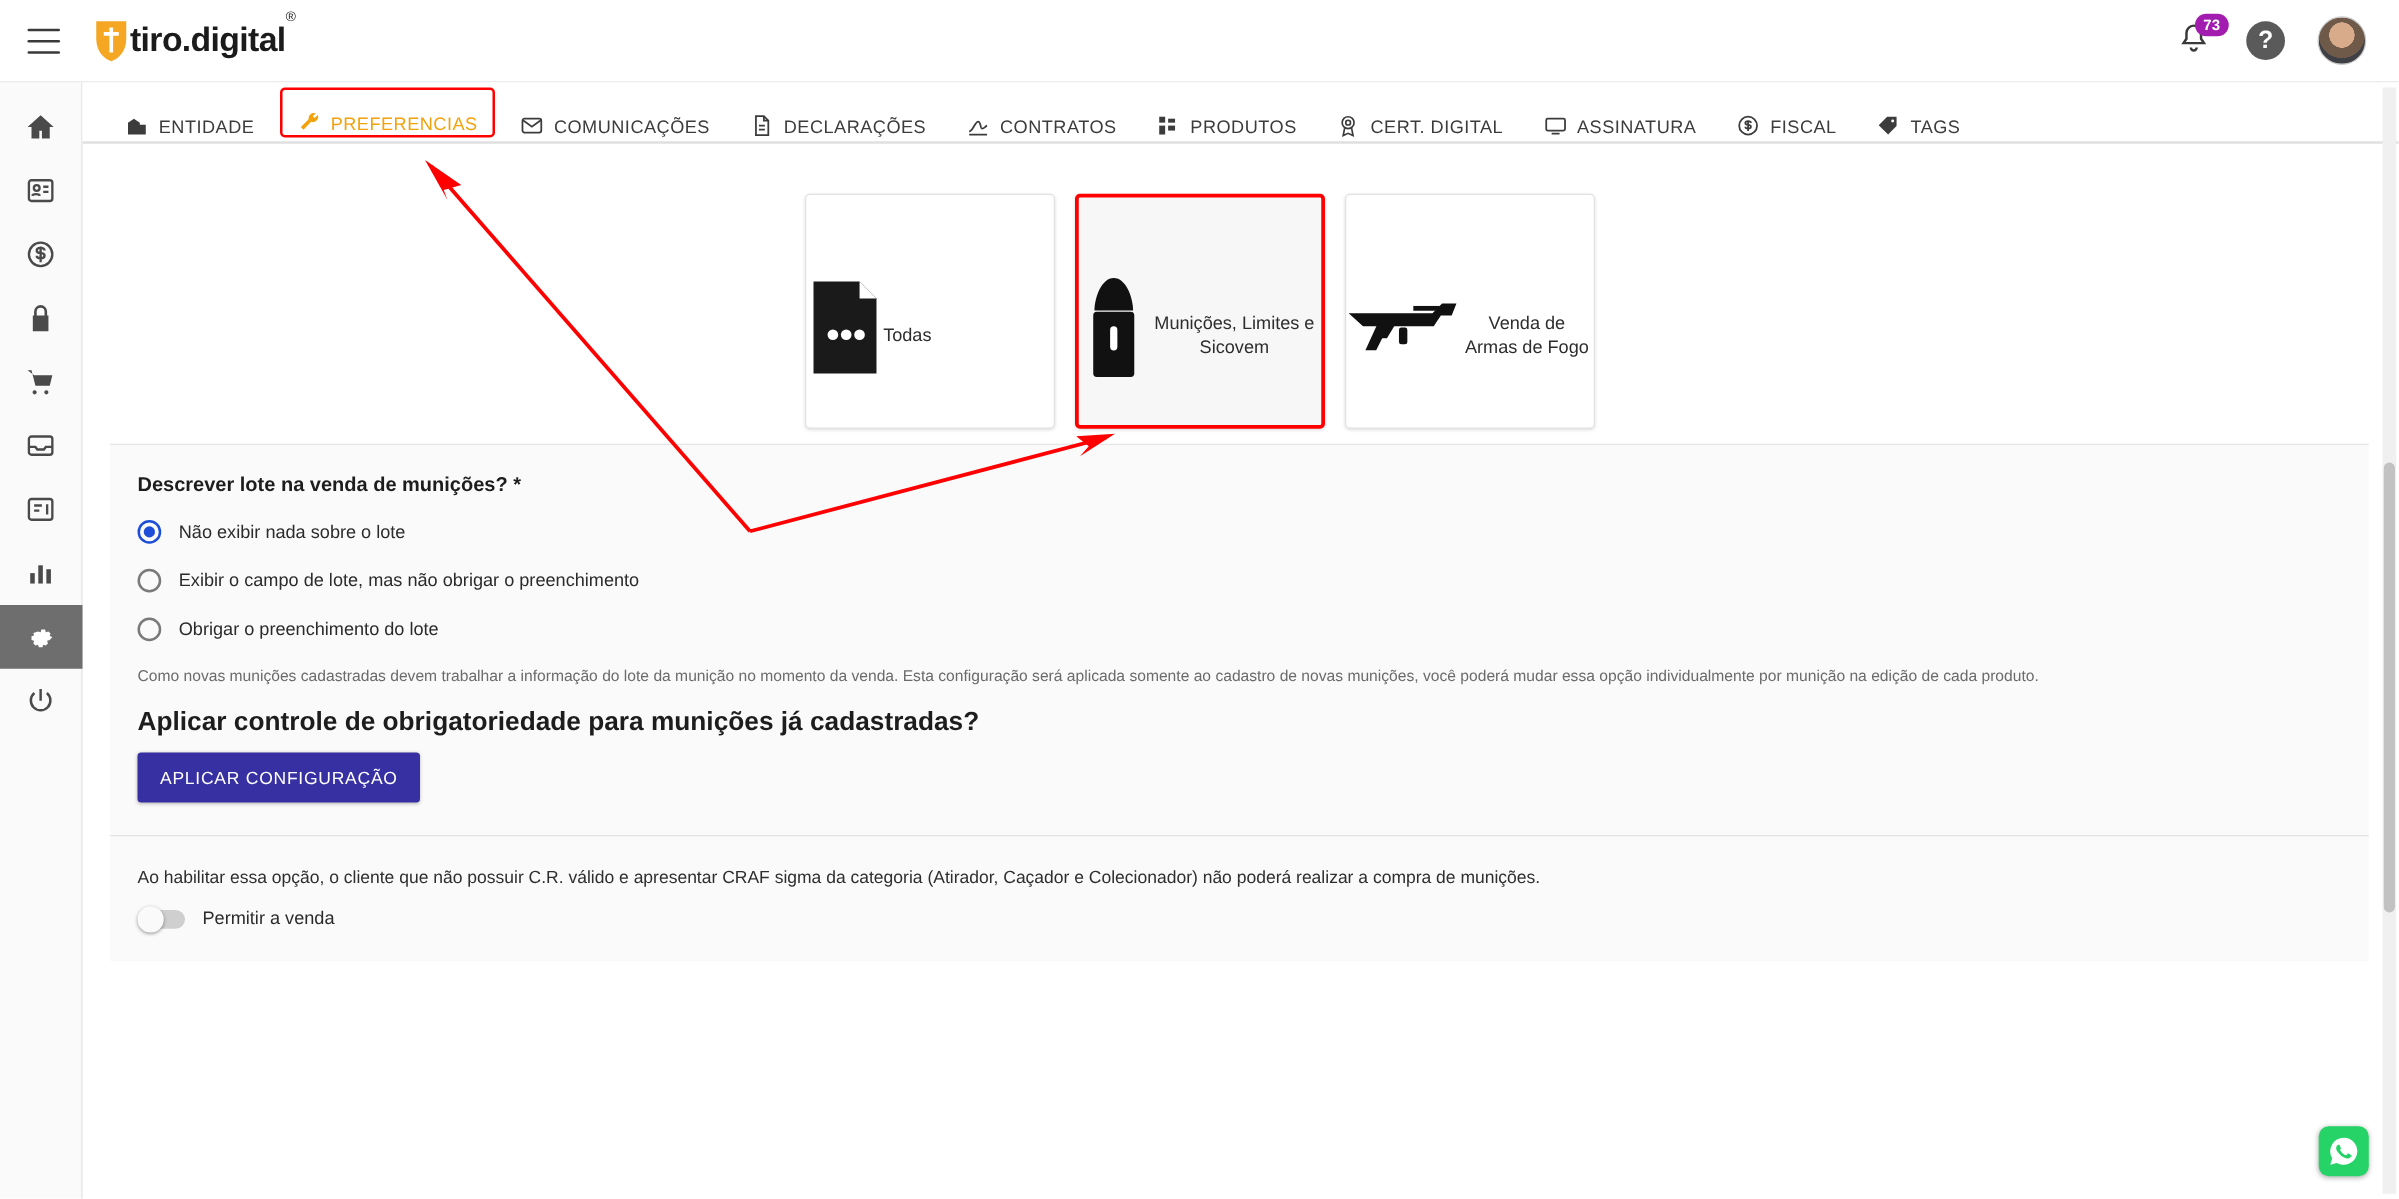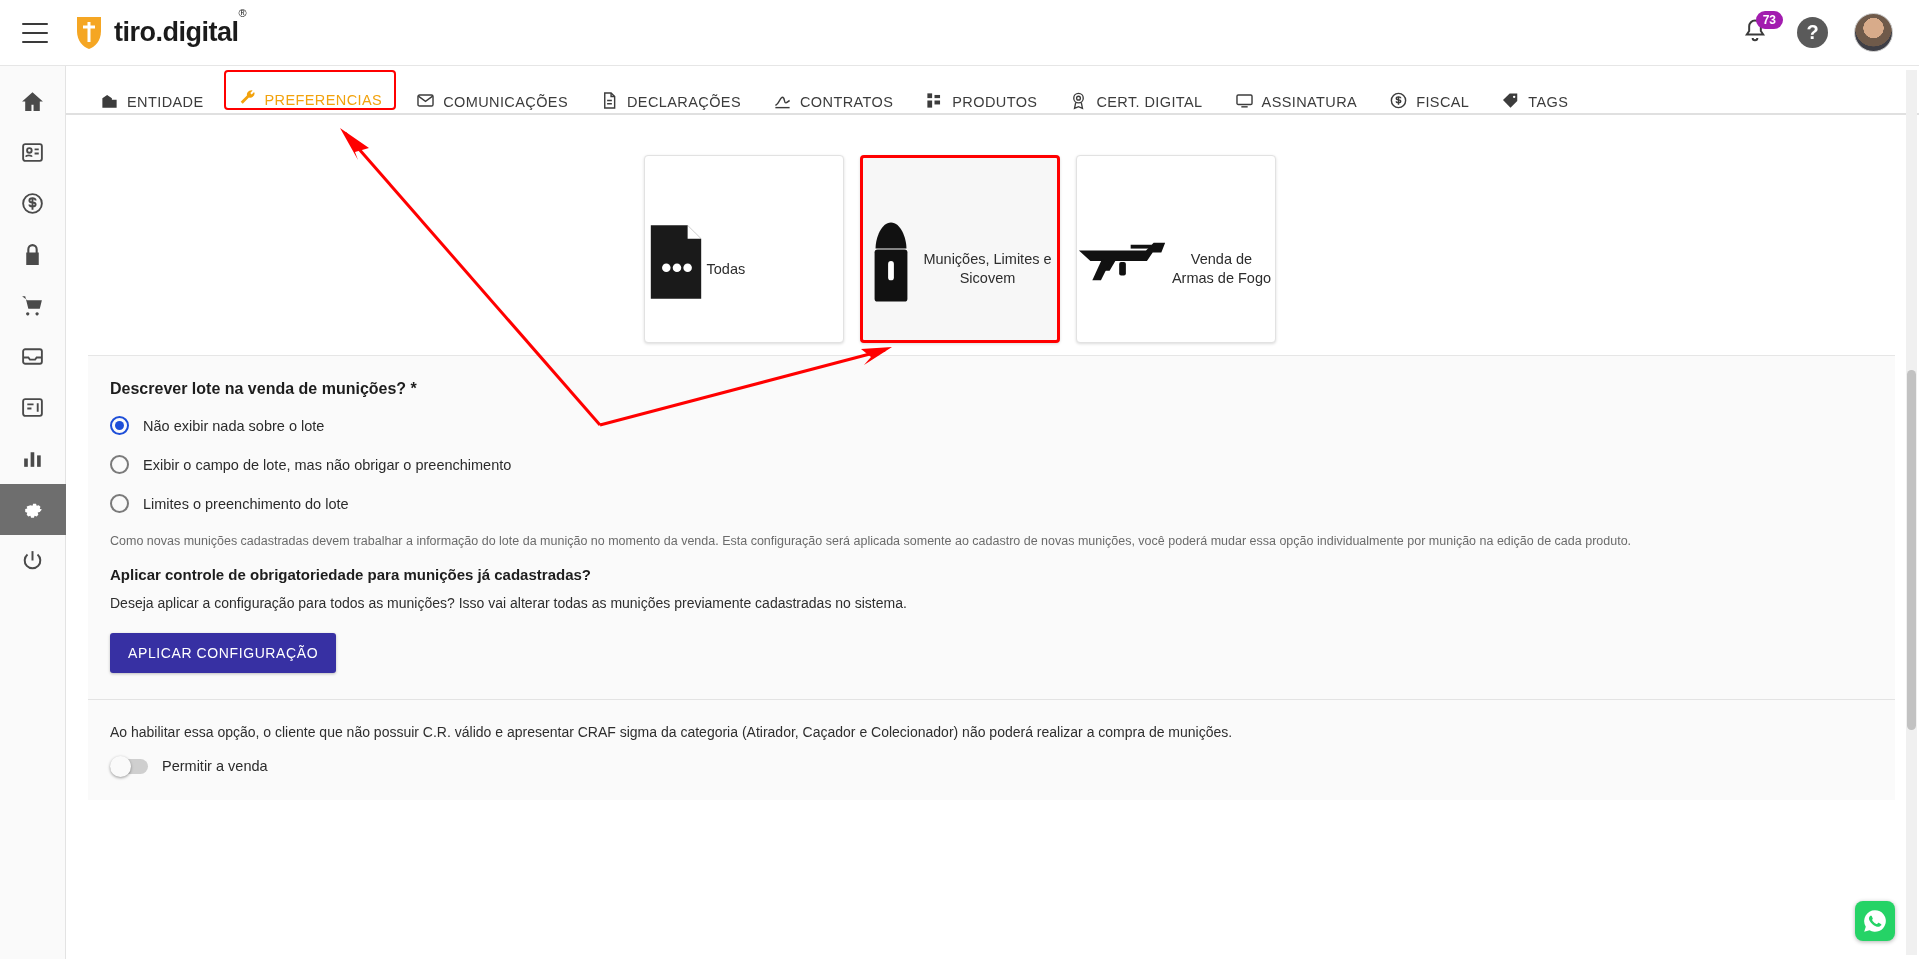--- a/index.html
+++ b/index.html
@@ -18,21 +18,21 @@
     background: #ffffff; border-bottom: 1px solid #e6e6e6;
     display: flex; align-items: center;
   }
   .hamburger {
     width: 26px; height: 20px; margin-left: 22px; margin-right: 26px;
     display: flex; flex-direction: column; justify-content: space-between;
     cursor: pointer;
   }
   .hamburger span { display: block; height: 2px; background: #3a3a3a; border-radius: 1px; }
 
-  .brand { display: flex; align-items: center; gap: 10px; }
+  .brand { display: flex; align-items: center; }
   .brand-logo { width: 30px; height: 36px; }
   .brand-text {
     font-size: 27px; font-weight: bold; color: #1b1b1b; letter-spacing: -0.5px;
     position: relative;
   }
   .brand-text sup { font-size: 11px; top: -14px; position: relative; font-weight: normal; }
 
   .topbar-right {
     margin-left: auto; display: flex; align-items: center; gap: 26px;
     margin-right: 26px;
@@ -116,21 +116,21 @@
   .radio {
     width: 19px; height: 19px; border-radius: 50%; border: 2px solid #7a7a7a;
     display: flex; align-items: center; justify-content: center; flex: none;
   }
   .radio.checked { border-color: #1d4ed8; }
   .radio.checked::after {
     content: ""; width: 9px; height: 9px; border-radius: 50%; background: #1d4ed8;
   }
   .radio-label { font-size: 14.5px; color: #2b2b2b; }
   .hint { font-size: 12.5px; color: #6b6b6b; line-height: 17px; margin: 4px 0 16px 0; }
-  .sub-title { font-size: 15px; font-weight: bold; color: #1d1d1d; margin: 0 0 12px 0; }
+  .sub-title { font-size: 21px; font-weight: bold; color: #1d1d1d; margin: 0 0 12px 0; }
   .para { font-size: 14px; color: #2e2e2e; margin: 0 0 22px 0; }
   .btn-primary {
     display: inline-block; background: #3730a3; color: #fff; border: none; border-radius: 3px;
     font-size: 14px; letter-spacing: .6px; padding: 12px 18px; cursor: pointer;
     box-shadow: 0 1px 3px rgba(0,0,0,.25);
   }
 
   .toggle-row { display: flex; align-items: center; gap: 14px; margin-top: 18px; }
   .toggle {
     width: 38px; height: 15px; border-radius: 8px; background: #cfcfcf; position: relative;
@@ -377,26 +377,25 @@
       <div class="radio-row">
         <div class="radio checked"></div>
         <span class="radio-label">Não exibir nada sobre o lote</span>
       </div>
       <div class="radio-row">
         <div class="radio"></div>
         <span class="radio-label">Exibir o campo de lote, mas não obrigar o preenchimento</span>
       </div>
       <div class="radio-row">
         <div class="radio"></div>
-        <span class="radio-label">Limites o preenchimento do lote</span>
+        <span class="radio-label">Obrigar o preenchimento do lote</span>
       </div>
 
       <p class="hint">Como novas munições cadastradas devem trabalhar a informação do lote da munição no momento da venda. Esta configuração será aplicada somente ao cadastro de novas munições, você poderá mudar essa opção individualmente por munição na edição de cada produto.</p>
       <p class="sub-title">Aplicar controle de obrigatoriedade para munições já cadastradas?</p>
-      <p class="para">Deseja aplicar a configuração para todos as munições? Isso vai alterar todas as munições previamente cadastradas no sistema.</p>
       <button class="btn-primary">APLICAR CONFIGURAÇÃO</button>
     </div>
 
     <div class="section" style="border-bottom:none;">
       <p class="para" style="margin-bottom:0;">Ao habilitar essa opção, o cliente que não possuir C.R. válido e apresentar CRAF sigma da categoria (Atirador, Caçador e Colecionador) não poderá realizar a compra de munições.</p>
       <div class="toggle-row">
         <div class="toggle"></div>
         <span class="toggle-label">Permitir a venda</span>
       </div>
     </div>

